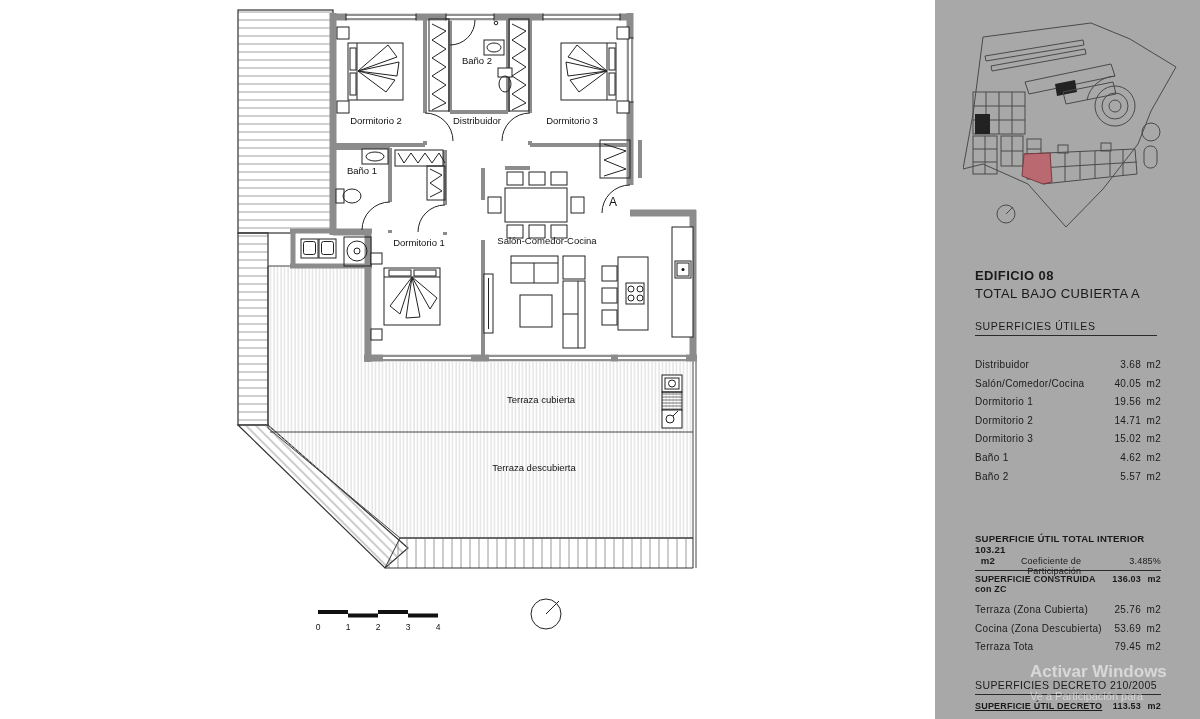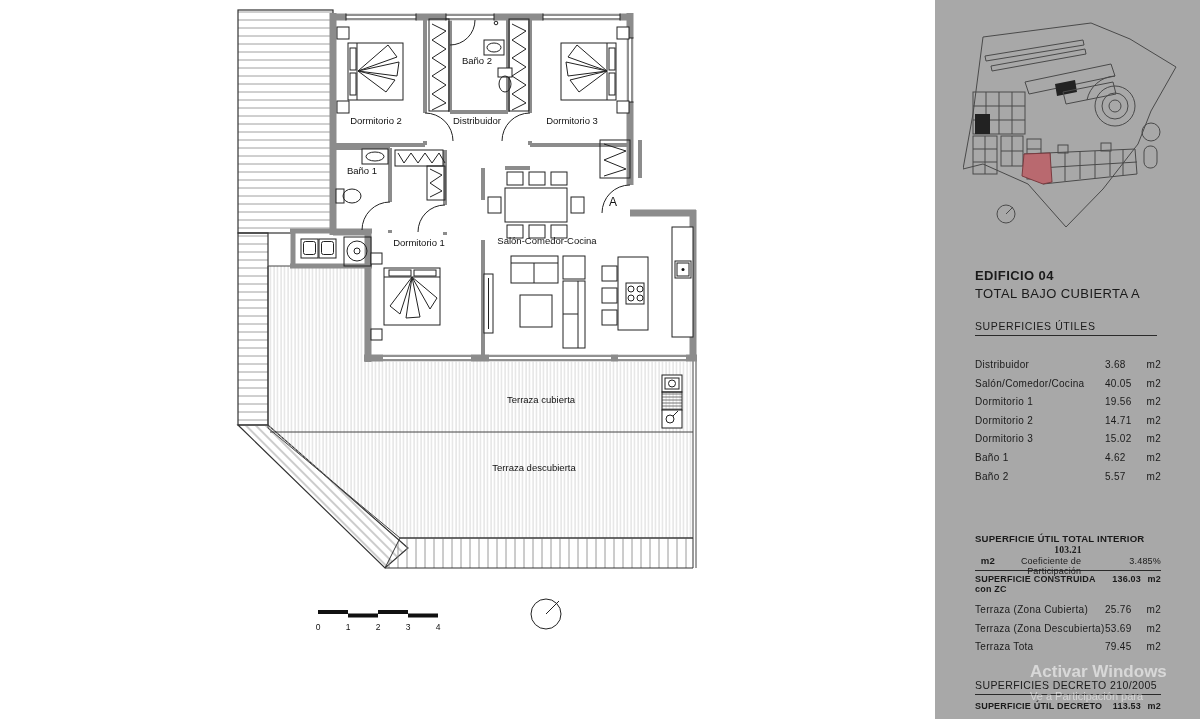--- a/index.html
+++ b/index.html
@@ -20,34 +20,34 @@
   #panel{position:absolute;left:935px;top:0;width:265px;height:719px;background:#a8a8a8;color:#1a1a1a;}
   #site-svg{position:absolute;left:28px;top:4px;}
   .m{stroke:#4a4a4a;fill:none;stroke-width:1;}
   .p-title{position:absolute;left:40px;top:268px;font-size:13px;font-weight:bold;letter-spacing:.4px;}
   .p-subtitle{position:absolute;left:40px;top:286px;font-size:13px;letter-spacing:.4px;}
   .p-heading{position:absolute;left:40px;top:320px;width:182px;font-size:10.5px;letter-spacing:.6px;
              border-bottom:1.5px solid #2a2a2a;padding-bottom:3px;}
   .rows{position:absolute;left:40px;top:356px;width:186px;}
   .row{display:flex;height:18.6px;line-height:18.6px;font-size:10px;letter-spacing:.3px;}
   .row .lab{flex:1;}
-  .row .val{width:36px;}
+  .row .val{width:36px;text-align:right;}
   .row .unit{width:20px;text-align:right;}
   .tot1{position:absolute;left:40px;top:533px;width:186px;display:flex;font-size:9.6px;font-weight:bold;
         letter-spacing:.2px;border-bottom:1.5px solid #2a2a2a;padding-bottom:4px;flex-direction:column;}
-  .tot1 .lab{flex:1;} .tot1 .val{text-align:center;font-family:Liberation Serif, serif;} .tot1 .unit{width:20px;text-align:right;}
+  .tot1 .lab{flex:1;} .tot1 .val{text-align:left;} .tot1 .unit{width:20px;text-align:right;}
   .coefrow{position:absolute;left:40px;top:556px;width:186px;display:flex;font-size:9px;letter-spacing:.2px;}
   .coefrow .lab{flex:1;text-align:right;} .coefrow .val{text-align:right;margin-left:48px;}
   .consrow{position:absolute;left:40px;top:574px;width:186px;display:flex;font-size:9px;font-weight:bold;letter-spacing:.2px;}
   .consrow .lab{flex:1;} .consrow .val{text-align:right;} .consrow .unit{width:20px;text-align:right;}
   .terr{position:absolute;left:40px;top:601px;width:186px;}
   .dec-head{position:absolute;left:40px;top:679px;width:186px;font-size:10.5px;letter-spacing:.4px;
             border-bottom:1.5px solid #2a2a2a;padding-bottom:3px;}
   .dec-row{position:absolute;left:40px;top:701px;width:186px;display:flex;font-size:9px;font-weight:bold;letter-spacing:.2px;}
-  .dec-row .lab{flex:1;} .dec-row .val{text-align:center;} .dec-row .unit{width:20px;text-align:right;}
+  .dec-row .lab{flex:1;text-decoration:underline;} .dec-row .val{text-align:center;} .dec-row .unit{width:20px;text-align:right;}
   
   #wm1{position:absolute;left:1030px;top:662px;font-size:17px;color:rgba(255,255,255,.55);pointer-events:none;font-weight:bold;}
   #wm2{position:absolute;left:1030px;top:690px;font-size:11px;color:rgba(255,255,255,.5);pointer-events:none;white-space:nowrap;}
 </style>
 </head>
 <body>
 
 <div id="app">
 
   <svg id="plan-svg" width="935" height="719" viewBox="0 0 935 719">
@@ -314,21 +314,21 @@
         <rect x="95" y="141" width="10" height="8" fill="#fff" class="m"></rect>
         <rect x="138" y="139" width="10" height="8" fill="#fff" class="m"></rect>
       </g>
       <polygon points="61,150 87,149 89,178 80,180 59,172" fill="#b9696f" stroke="#7a3b40" stroke-width="1"></polygon>
       <g>
         <circle cx="43" cy="210" r="9" class="m"></circle>
         <line x1="43" y1="210" x2="50" y2="203" class="m"></line>
       </g>
     </svg>
 
-    <div class="p-title">EDIFICIO 04</div>
+    <div class="p-title">EDIFICIO 08</div>
     <div class="p-subtitle">TOTAL BAJO CUBIERTA A</div>
 
     <div class="p-heading">SUPERFICIES ÚTILES</div>
 
     <div class="rows">
       <div class="row">
         <span class="lab">Distribuidor</span>
         <span class="val">3.68</span>
         <span class="unit">m2</span>
       </div>
@@ -379,21 +379,21 @@
       <span class="unit">m2</span>
     </div>
 
     <div class="terr">
       <div class="row">
         <span class="lab">Terraza (Zona Cubierta)</span>
         <span class="val">25.76</span>
         <span class="unit">m2</span>
       </div>
       <div class="row">
-        <span class="lab">Terraza (Zona Descubierta)</span>
+        <span class="lab">Cocina (Zona Descubierta)</span>
         <span class="val">53.69</span>
         <span class="unit">m2</span>
       </div>
       <div class="row">
         <span class="lab">Terraza Tota</span>
         <span class="val">79.45</span>
         <span class="unit">m2</span>
       </div>
     </div>
 

